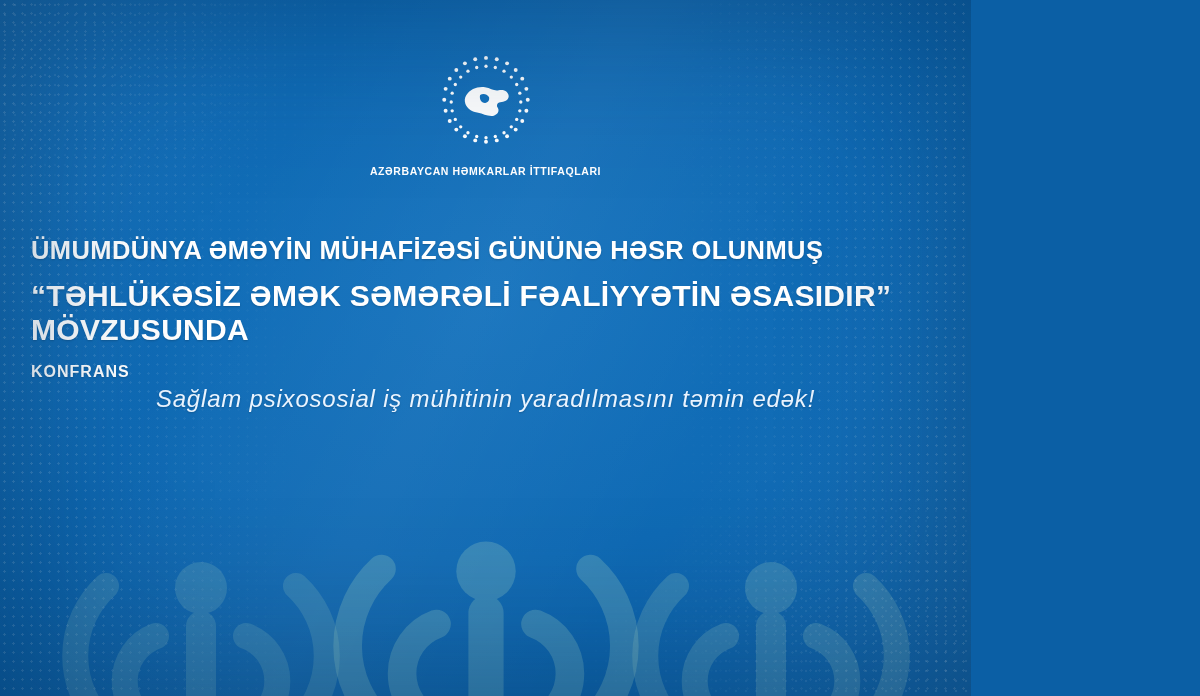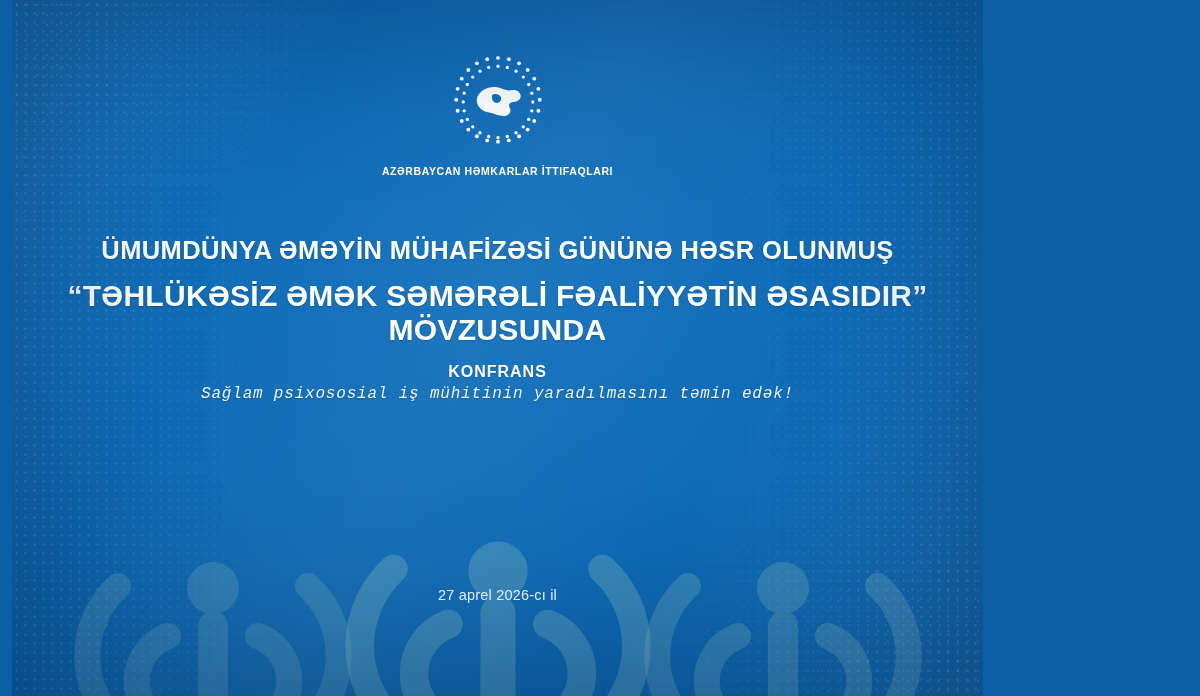--- a/index.html
+++ b/index.html
@@ -10,21 +10,20 @@
   .stage {
     position: relative;
     width: 971px;
     height: 696px;
     overflow: hidden;
     background:
       radial-gradient(ellipse 1100px 700px at 50% 42%, #1472bd 0%, #0f6ab4 38%, #0c5da1 68%, #0a5293 100%);
     font-family: "Liberation Sans", sans-serif;
     color: #ffffff;
     user-select: none;
-    margin-left: 12px;
   }
 
   
   .dots {
     position: absolute;
     top: 0;
     height: 100%;
     width: 300px;
     background-image: radial-gradient(rgba(255,255,255,0.16) 1.1px, transparent 1.2px);
     background-size: 9px 9px;
@@ -94,21 +93,21 @@
     color: #ffffff;
     text-transform: uppercase;
   }
 
   
   .headline {
     position: absolute;
     top: 236px;
     left: 0;
     right: 0;
-    text-align: center;
+    text-align: left;
     padding: 0 31px;
     box-sizing: border-box;
   }
   .line1 {
     font-size: 25.5px;
     font-weight: 700;
     letter-spacing: 0.4px;
     margin-bottom: 14px;
     text-shadow: 0 1px 2px rgba(0,0,0,0.18);
   }
@@ -125,23 +124,23 @@
     letter-spacing: 1px;
     text-shadow: 0 1px 2px rgba(0,0,0,0.18);
   }
 
   .slogan {
     position: absolute;
     top: 385px;
     left: 0;
     right: 0;
     text-align: center;
-    font-family: Liberation Mono, monospace;
+    font-family: Liberation Sans, sans-serif;
     font-style: italic;
-    font-size: 16px;
+    font-size: 24px;
     letter-spacing: 0.8px;
     color: #eaf4ff;
     text-shadow: 0 1px 2px rgba(0,0,0,0.18);
   }
 
   .date {
     position: absolute;
     top: 587px;
     left: 0;
     right: 0;
@@ -274,16 +273,15 @@
   </div>
 
   <div class="headline">
     <div class="line1">ÜMUMDÜNYA ƏMƏYİN MÜHAFİZƏSİ GÜNÜNƏ HƏSR OLUNMUŞ</div>
     <div class="line2">“TƏHLÜKƏSİZ ƏMƏK SƏMƏRƏLİ FƏALİYYƏTİN ƏSASIDIR” MÖVZUSUNDA</div>
     <div class="line3">KONFRANS</div>
   </div>
 
   <div class="slogan">Sağlam psixososial iş mühitinin yaradılmasını təmin edək!</div>
 
-  <div class="date">27 aprel 2026-cı il</div>
 
   <div class="vignette"></div>
 </div>
 
 </body></html>

